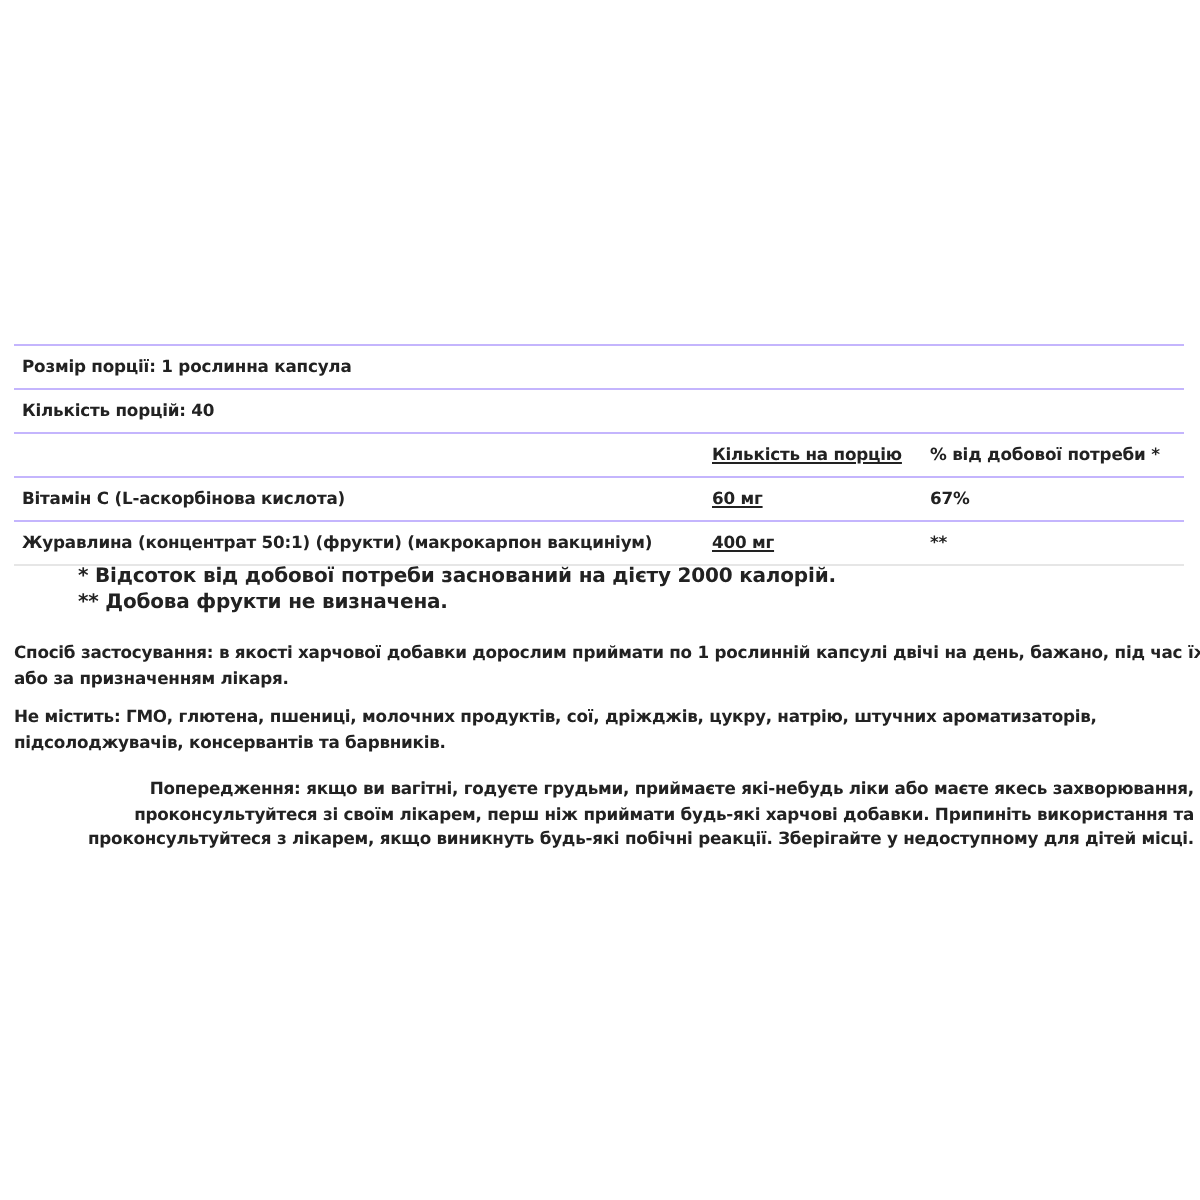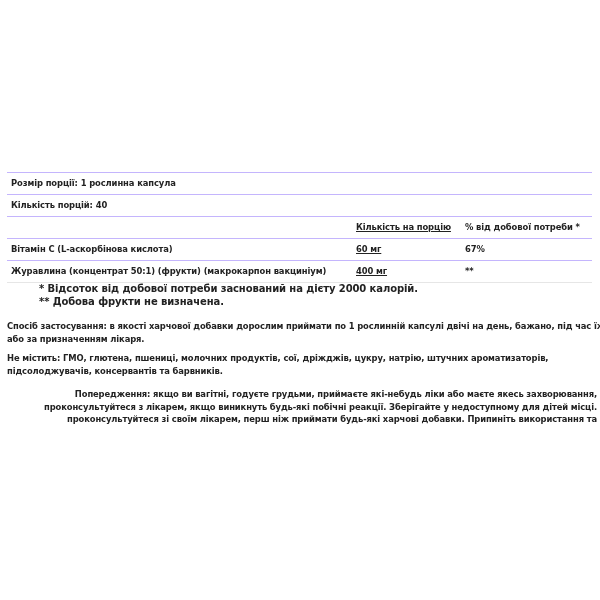--- a/index.html
+++ b/index.html
@@ -100,15 +100,15 @@
   <span>або за призначенням лікаря.</span>
 </div>
 
 <div class="para" id="p-free">
   <span>Не містить: ГМО, глютена, пшениці, молочних продуктів, сої, дріжджів, цукру, натрію, штучних ароматизаторів,</span>
   <span>підсолоджувачів, консервантів та барвників.</span>
 </div>
 
 <div class="para" id="p-warn">
   <span>Попередження: якщо ви вагітні, годуєте грудьми, приймаєте які-небудь ліки або маєте якесь захворювання,</span>
+  <span>проконсультуйтеся зі своїм лікарем, перш ніж приймати будь-які харчові добавки. Припиніть використання та</span>
   <span>проконсультуйтеся з лікарем, якщо виникнуть будь-які побічні реакції. Зберігайте у недоступному для дітей місці.</span>
-  <span>проконсультуйтеся зі своїм лікарем, перш ніж приймати будь-які харчові добавки. Припиніть використання та</span>
 </div>
 
 </body></html>

